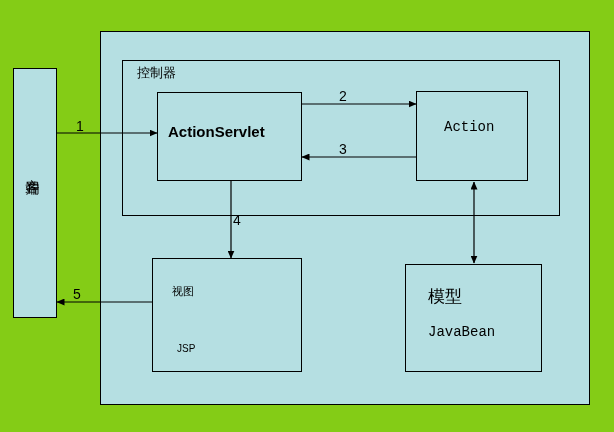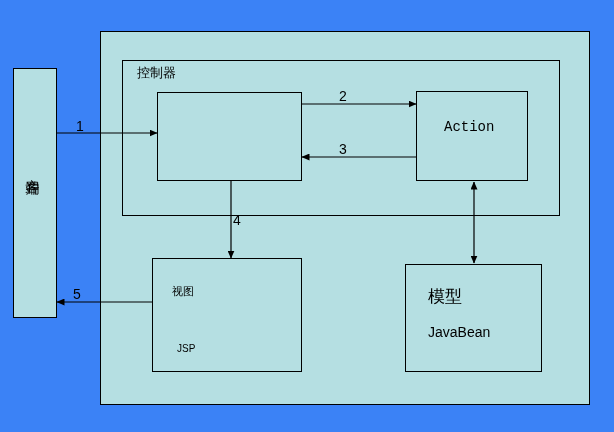--- a/index.html
+++ b/index.html
@@ -10,21 +10,21 @@
   body {
     width: 614px;
     height: 432px;
     font-family: "Liberation Sans", "DejaVu Sans", sans-serif;
     overflow: hidden;
   }
   #diagram-root {
     position: relative;
     width: 614px;
     height: 432px;
-    background: #3b82f6;
+    background: #84cc16;
   }
   .box {
     position: absolute;
     box-sizing: border-box;
     border: 1px solid #000000;
     background: #b5dfe2;
   }
   .lbl {
     position: absolute;
     color: #000000;
@@ -73,20 +73,21 @@
   #javabean-box {
     left: 405px; top: 264px; width: 137px; height: 108px;
   }
   #model-cn-label {
     left: 428px; top: 288px;
     font-size: 17px;
   }
   #javabean-label {
     left: 428px; top: 325px;
     font-size: 14px;
+    font-family: Liberation Mono, monospace;
   }
   #client-box {
     left: 13px; top: 68px; width: 44px; height: 250px;
   }
   #client-label {
     left: 26px; top: 168px;
     font-size: 14px;
     writing-mode: vertical-rl;
     text-orientation: upright;
     letter-spacing: 1px;
@@ -117,20 +118,21 @@
 
   <div class="box" id="outer-container"></div>
 
   <div class="box" id="controller-container"></div>
   <div class="lbl" id="controller-label">控制器</div>
 
   <div class="box" id="client-box"></div>
   <div class="lbl" id="client-label">客户端</div>
 
   <div class="box" id="actionservlet-box"></div>
+  <div class="lbl" id="actionservlet-label">ActionServlet</div>
 
   <div class="box" id="action-box"></div>
   <div class="lbl" id="action-label">Action</div>
 
   <div class="box" id="jsp-box"></div>
   <div class="lbl" id="view-cn-label">视图</div>
   <div class="lbl" id="jsp-label">JSP</div>
 
   <div class="box" id="javabean-box"></div>
   <div class="lbl" id="model-cn-label">模型</div>

